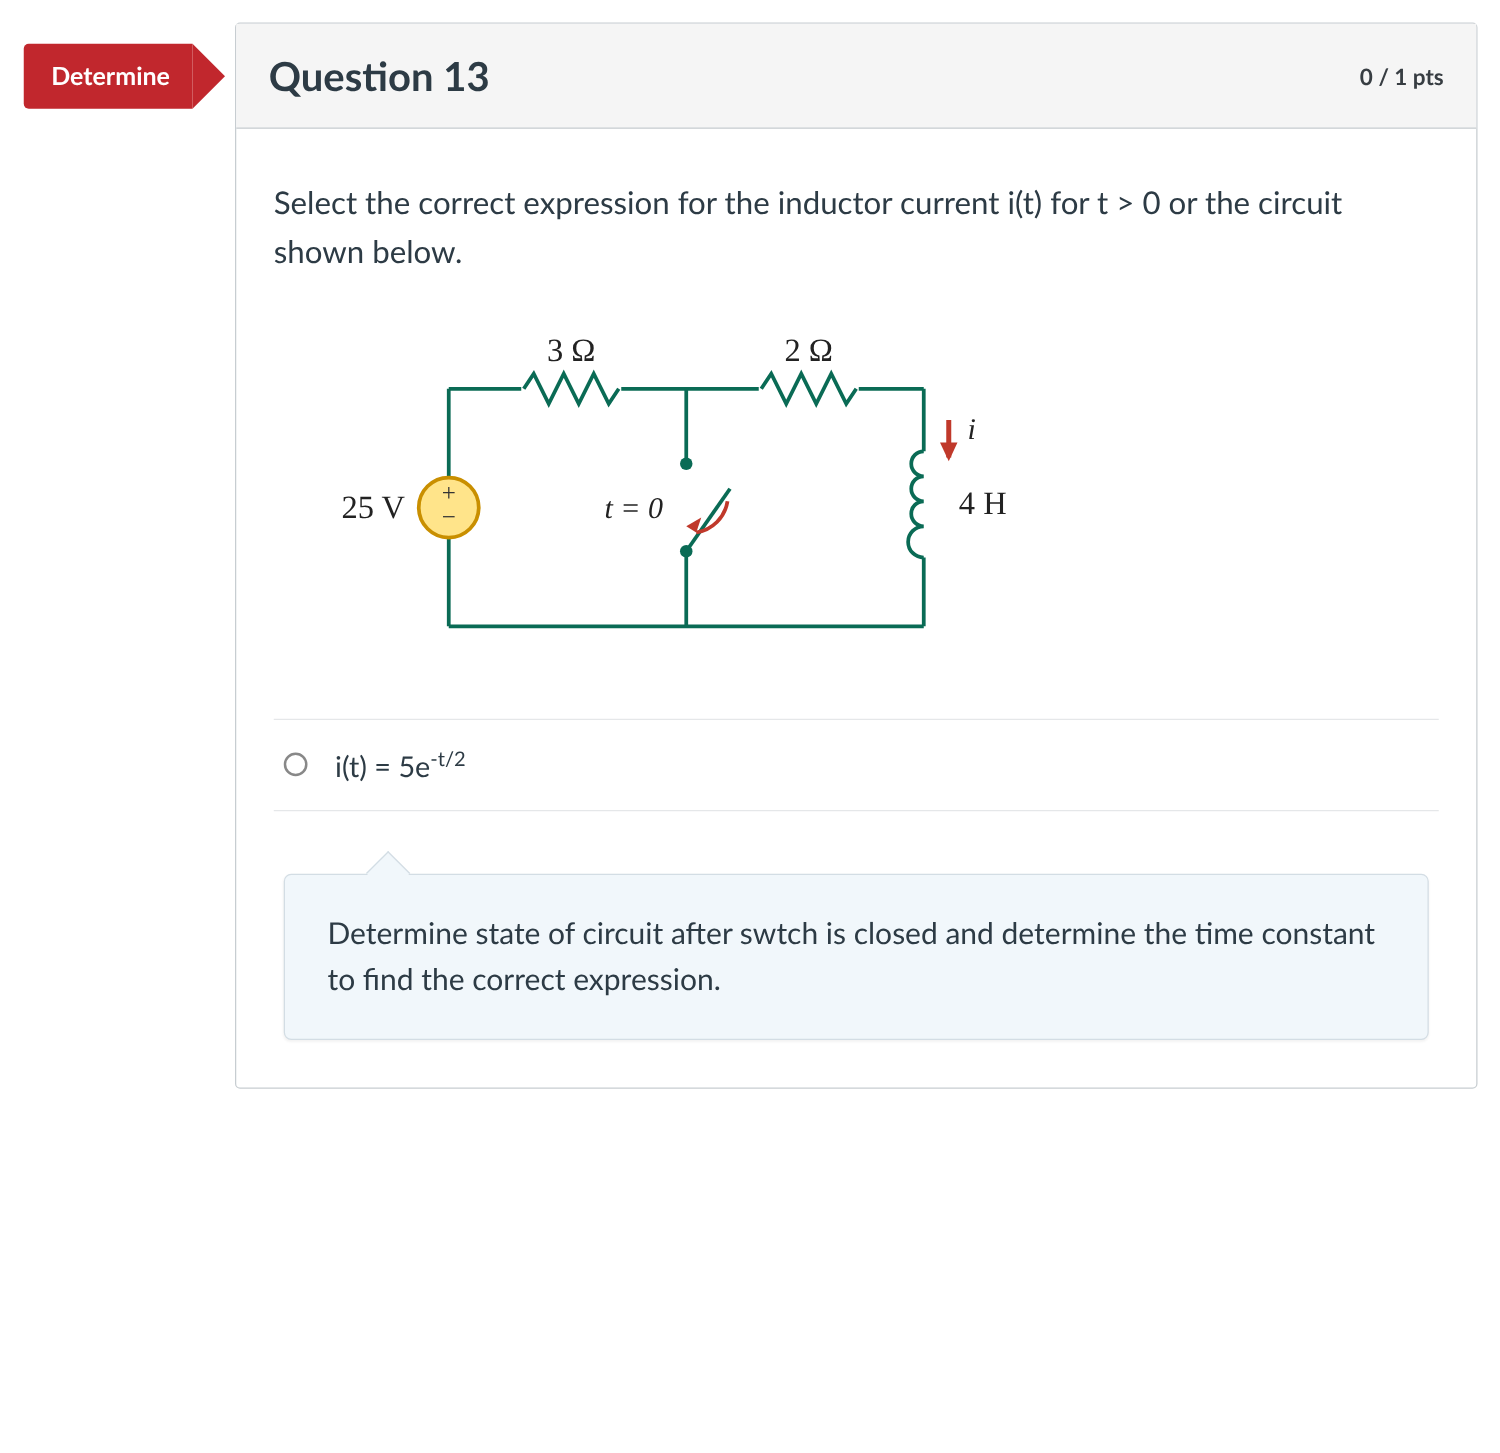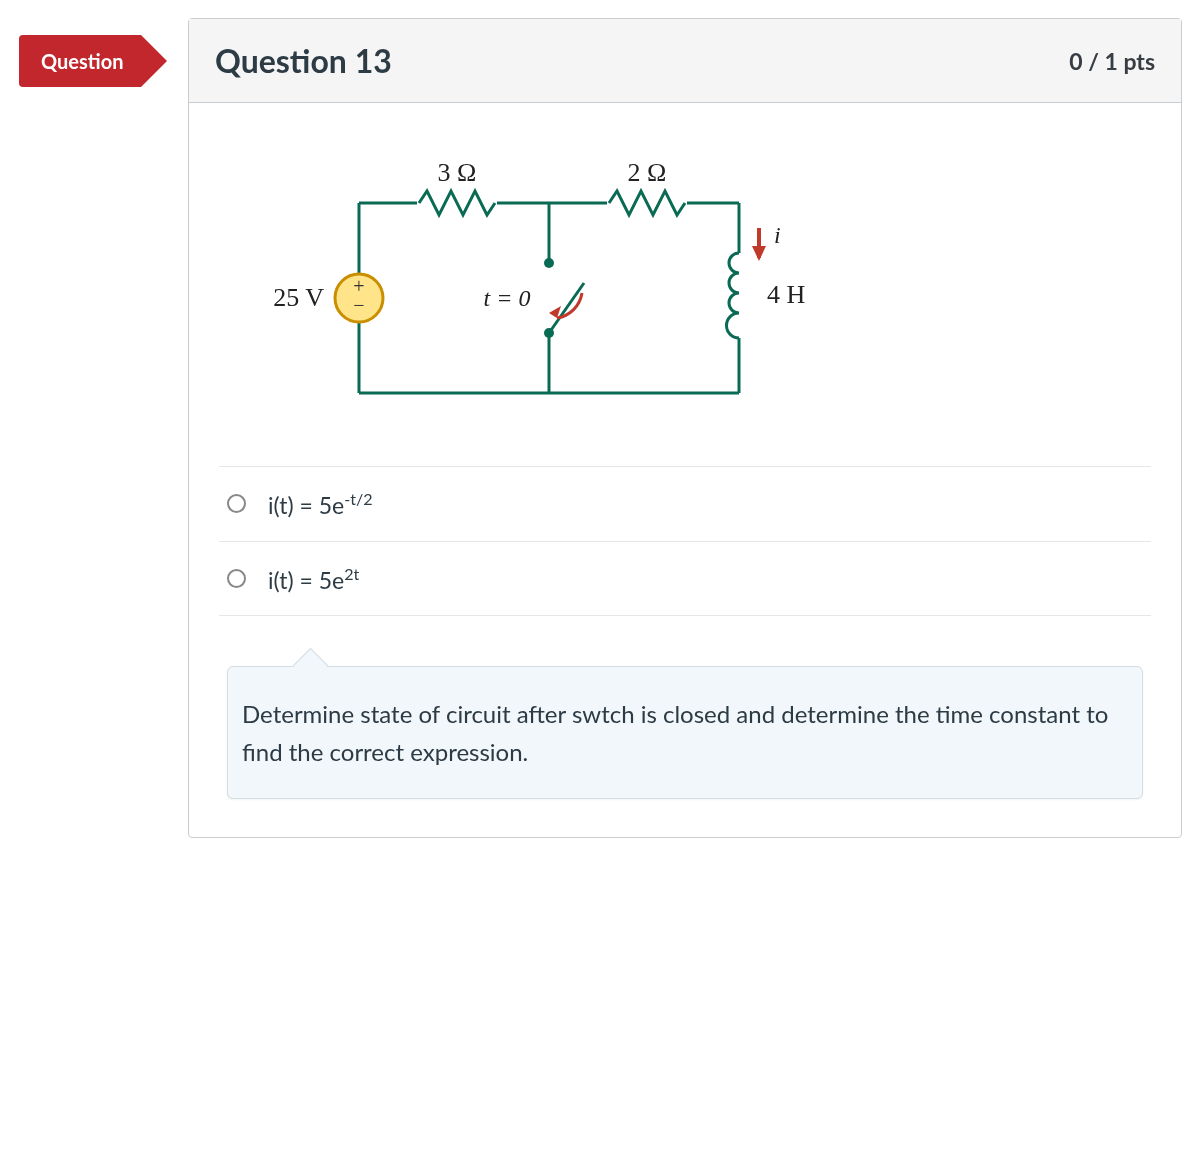--- a/index.html
+++ b/index.html
@@ -1,54 +1,55 @@
 <!DOCTYPE html>
 <html><head>
 <meta charset="utf-8">
 <style>
   *{box-sizing:border-box;margin:0;padding:0}
   body{font-family:"Lato","Helvetica Neue",Arial,sans-serif;background:#fff;color:#2d3b45;padding:18px 18px 18px 18px;width:1200px}
   .qwrap{position:relative;margin-left:170px;border:1px solid #c7cdd1;border-radius:4px;background:#fff}
   .qheader{display:flex;justify-content:space-between;align-items:center;background:#f5f5f5;border-bottom:1px solid #c7cdd1;padding:22px 26px}
   .qtitle{font-size:32px;font-weight:700;color:#2d3b45}
-  .qpts{font-size:23px;font-weight:700;color:#373d42}
+  .qpts{font-size:18px;font-weight:700;color:#373d42}
   .flag{position:absolute;left:-170px;top:16px;display:flex;align-items:center}
   .flag-body{background:#c1272d;color:#fff;font-size:20px;font-weight:700;padding:14px 18px 14px 22px;border-radius:4px 0 0 4px}
   .flag-arrow{width:0;height:0;border-top:26px solid transparent;border-bottom:26px solid transparent;border-left:26px solid #c1272d}
   .qbody{padding:40px 30px 30px 30px}
   .qprompt{font-size:25px;line-height:1.55;color:#2d3b45;margin-bottom:30px}
   .diagram{margin:0 0 30px 30px}
   .answers{margin-top:21px}
   .answer{display:flex;align-items:center;gap:22px;padding:22px 8px;border-top:1px solid #e5e7e9;font-size:23px;color:#2d3b45}
   .answer:last-of-type{border-bottom:1px solid #e5e7e9}
   .radio{width:19px;height:19px;border-radius:50%;border:2px solid #888;flex:none;position:relative}
   .radio.checked{border-color:#444}
   .radio.checked::after{content:"";position:absolute;inset:3px;border-radius:50%;background:#444}
   .answer .txt sup{font-size:.7em}
   .selected-row{padding-left:28px}
-  .feedback{position:relative;margin:50px 8px 8px 8px;background:#f1f7fb;border:1px solid #d3dde4;border-radius:6px;padding:28px 14px;font-size:24px;line-height:1.55;color:#2d3b45;box-shadow:0 1px 2px rgba(0,0,0,.05)}
+  .feedback{position:relative;margin:50px 8px 8px 8px;background:#f1f7fb;border:1px solid #d3dde4;border-radius:6px;padding:28px 34px;font-size:24px;line-height:1.55;color:#2d3b45;box-shadow:0 1px 2px rgba(0,0,0,.05)}
   .feedback::before{content:"";position:absolute;top:-14px;left:70px;width:24px;height:24px;background:#f1f7fb;border-left:1px solid #d3dde4;border-top:1px solid #d3dde4;transform:rotate(45deg)}
 </style>
 </head>
 <body>
 
 <div class="qwrap">
 
   <div class="flag">
-    <div class="flag-body">Question</div>
+    <div class="flag-body">Determine</div>
     <div class="flag-arrow"></div>
   </div>
 
   <div class="qheader">
     <div class="qtitle">Question 13</div>
     <div class="qpts">0 / 1 pts</div>
   </div>
 
   <div class="qbody">
 
+    <p class="qprompt">Select the correct expression for the inductor current i(t) for t &gt; 0  or the circuit shown below.</p>
 
     <div class="diagram">
       <svg width="600" height="290" viewBox="0 0 600 290">
 
         <g stroke="#0a6b55" stroke-width="3" fill="none">
           <line x1="110" y1="60" x2="490" y2="60"></line>
           <line x1="110" y1="60" x2="110" y2="250"></line>
           <line x1="110" y1="250" x2="490" y2="250"></line>
           <line x1="490" y1="60" x2="490" y2="110"></line>
           <line x1="490" y1="195" x2="490" y2="250"></line>
@@ -97,24 +98,20 @@
         <text x="525" y="100" font-size="24" font-style="italic" font-family="serif" fill="#222">i</text>
         <text x="518" y="160" font-size="26" font-family="serif" fill="#222">4 H</text>
       </svg>
     </div>
 
     <div class="answers">
       <div class="answer">
         <span class="radio"></span>
         <span class="txt"><span>i(t) = 5e</span><sup>-t/2</sup></span>
       </div>
-      <div class="answer">
-        <span class="radio"></span>
-        <span class="txt"><span>i(t) = 5e</span><sup>2t</sup></span>
-      </div>
     </div>
 
     <div class="feedback">
       <span>Determine state of circuit after swtch is closed and determine the time constant to find the correct expression.</span>
     </div>
 
   </div>
 </div>
 
 </body></html>

